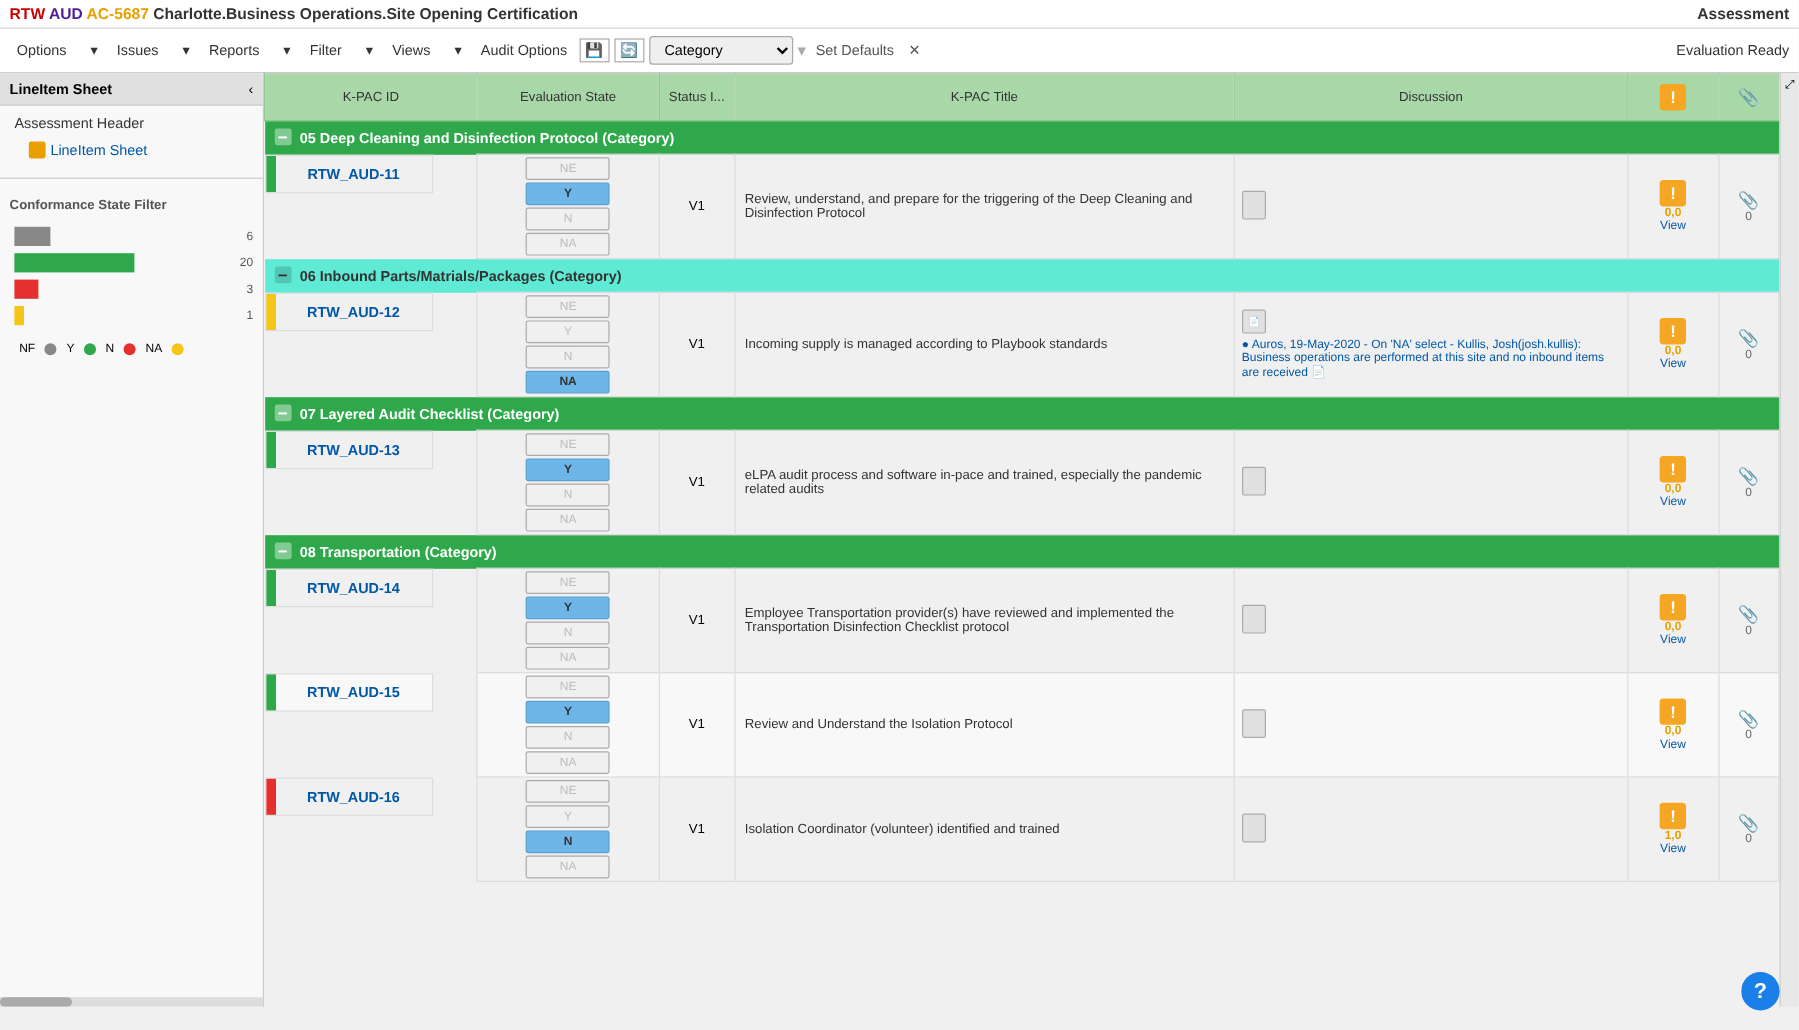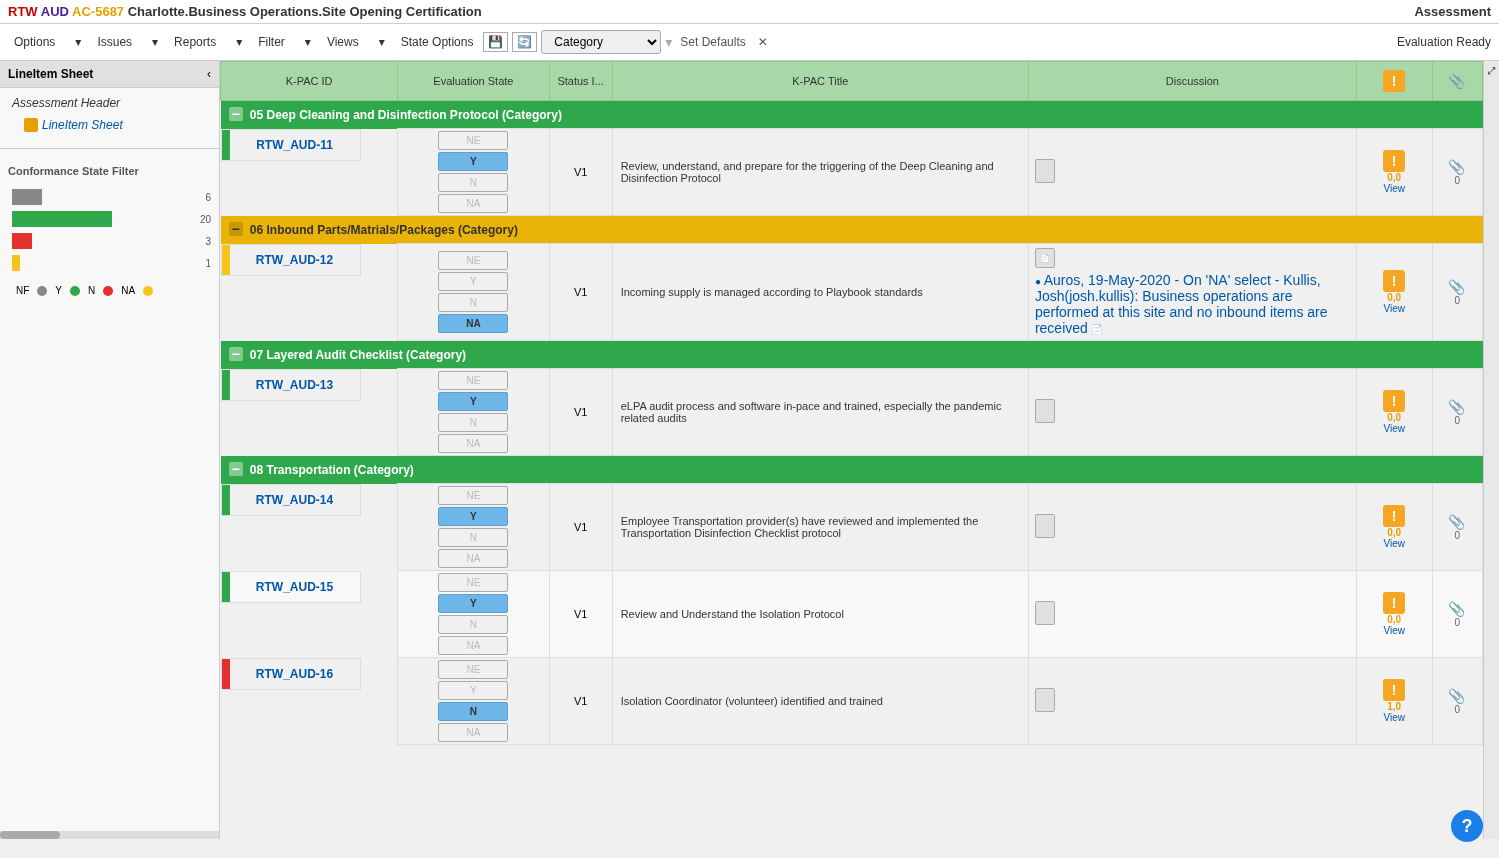--- a/index.html
+++ b/index.html
@@ -81,21 +81,21 @@
     .sidebar-header {
       background: #e0e0e0;
       padding: 6px 8px;
       font-size: 12px;
       font-weight: bold;
       display: flex;
       align-items: center;
       justify-content: space-between;
       border-bottom: 1px solid #ccc;
     }
-    .sidebar-nav { padding: 4px 0; font-style: italic; }
+    .sidebar-nav { padding: 4px 0; }
     .sidebar-nav-item {
       padding: 4px 12px;
       font-size: 12px;
       color: #333;
       cursor: pointer;
     }
     .sidebar-nav-item.active { color: #0057a8; }
     .sidebar-nav-item.indent { padding-left: 24px; display: flex; align-items: center; gap: 4px; }
     .nav-icon { width: 14px; height: 14px; background: #e8a000; border-radius: 2px; display: inline-block; flex-shrink: 0; }
 
@@ -332,21 +332,21 @@
   </button>
   <button class="toolbar-btn">
     <span>Filter</span>
     <span>▾</span>
   </button>
   <button class="toolbar-btn">
     <span>Views</span>
     <span>▾</span>
   </button>
   <button class="toolbar-btn">
-    <span>State Options</span>
+    <span>Audit Options</span>
   </button>
   <button class="toolbar-btn" style="border:1px solid #aaa; padding:2px 4px;">💾</button>
   <button class="toolbar-btn" style="border:1px solid #aaa; padding:2px 4px;">🔄</button>
 
   <select class="category-select">
     <option>Category</option>
   </select>
   <span style="color:#aaa; font-size:14px;">▾</span>
 
   <button class="set-defaults-btn">
@@ -479,21 +479,21 @@
               <span style="color:#0057a8; cursor:pointer;">View</span>
             </div>
           </td>
           <td class="col-attach indicator-cell">
             <span class="paperclip-icon">📎</span>
             <div class="attach-count">0</div>
           </td>
         </tr>
 
         <tr class="category-row">
-          <td colspan="7" style="background:#eab308; color:#333; padding:6px 8px; font-size:12px; font-weight:bold;">
+          <td colspan="7" style="background:#5eead4; color:#333; padding:6px 8px; font-size:12px; font-weight:bold;">
             <span class="category-minus" style="background:rgba(0,0,0,0.15);">−</span>
             06 Inbound Parts/Matrials/Packages (Category)
           </td>
         </tr>
 
         <tr class="data-row">
           <td class="col-kpac" style="display:flex; align-items:stretch; padding:0 !important; border:1px solid #ddd;">
             <div style="width:8px; background:#f5c518; flex-shrink:0;"></div>
             <div style="flex:1; display:flex; align-items:center; justify-content:center; padding:8px 4px;">
               <span class="kpac-id">RTW_AUD-12</span>
@@ -506,21 +506,21 @@
               <span class="conf-btn dimmed">N</span>
               <span class="conf-btn selected-na">NA</span>
             </div>
           </td>
           <td class="col-status status-cell">V1</td>
           <td class="col-title title-cell">Incoming supply is managed according to Playbook standards</td>
           <td class="col-discussion discussion-cell" style="padding:4px 6px;">
             <div style="display:inline-block; width:20px; height:20px; background:#e0e0e0; border:1px solid #aaa; border-radius:2px; margin-bottom:4px; text-align:center; font-size:8px; line-height:20px;">📄</div>
             <div class="discussion-note">
               <span style="color:#0057a8; font-size:10px;">●</span>
-              <span style="color:#0057a8; font-size:14px;"> Auros, 19-May-2020 - On 'NA' select - Kullis, Josh(josh.kullis): Business operations are performed at this site and no inbound items are received </span>
+              <span style="color:#0057a8; font-size:10px;"> Auros, 19-May-2020 - On 'NA' select - Kullis, Josh(josh.kullis): Business operations are performed at this site and no inbound items are received </span>
               <span>📄</span>
             </div>
           </td>
           <td class="col-warn indicator-cell">
             <div class="warning-icon">!</div>
             <div class="count-view">
               <span class="count-text">0,0</span>
               <br>
               <span style="color:#0057a8; cursor:pointer;">View</span>
             </div>

